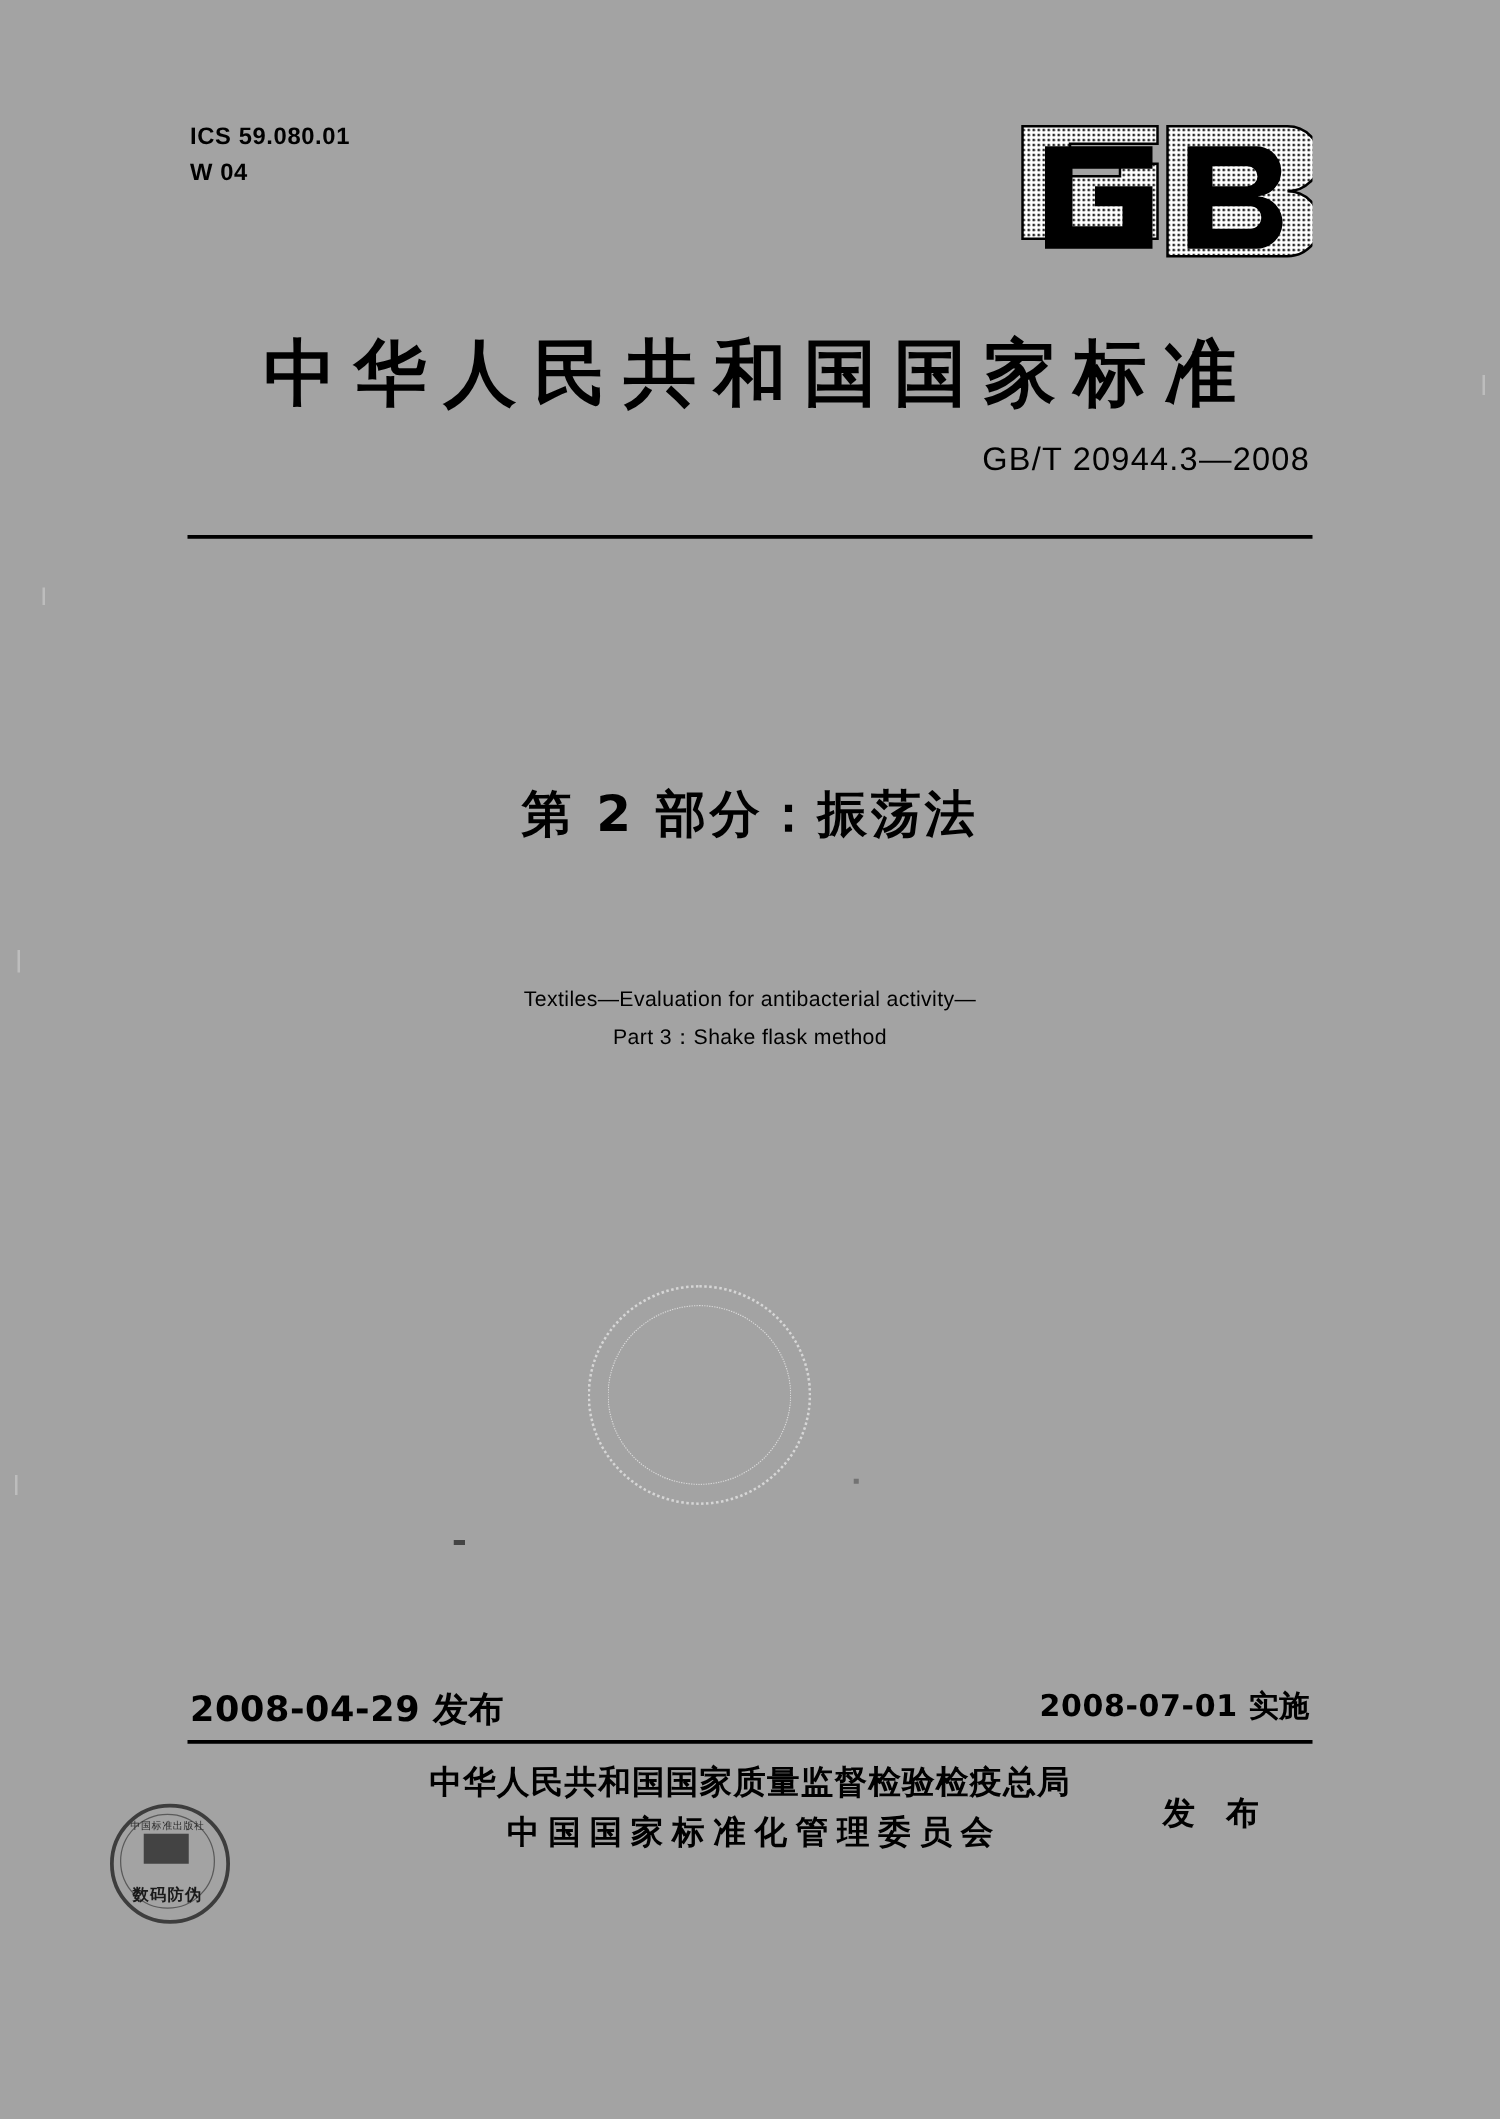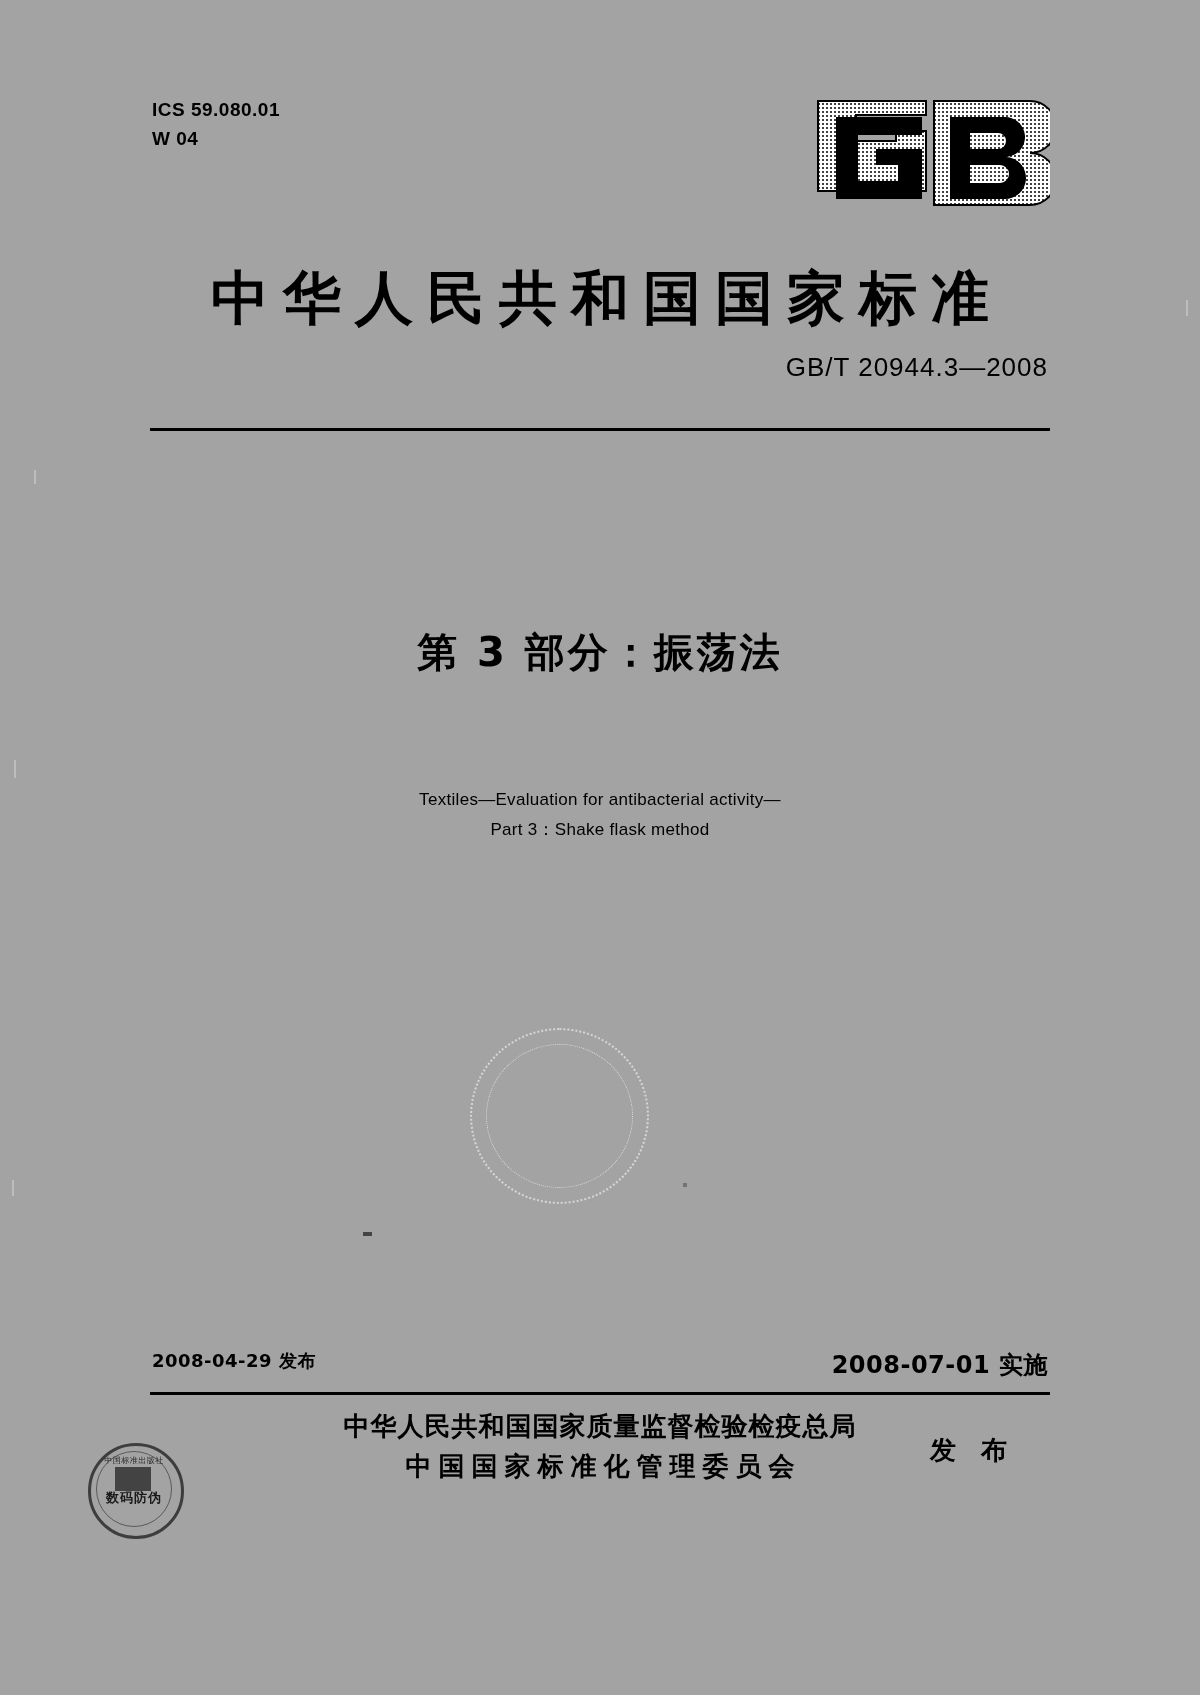--- a/index.html
+++ b/index.html
@@ -137,21 +137,21 @@
     right: 150px;
     top: 1392px;
     border-top: 3px solid #000;
   }
   .date-issue {
     position: absolute;
     left: 152px;
     top: 1349px;
     font-family: "DejaVu Sans", sans-serif;
     font-weight: bold;
-    font-size: 18px;
+    font-size: 28px;
     letter-spacing: 0.5px;
   }
   .date-impl {
     position: absolute;
     right: 152px;
     top: 1349px;
     font-family: "DejaVu Sans", sans-serif;
     font-weight: bold;
     font-size: 24px;
     letter-spacing: 0.5px;
@@ -211,21 +211,21 @@
   .seal .core {
     position: absolute;
     left: 33px; top: 30px;
     width: 36px; height: 24px;
     background: #333;
     opacity: 0.85;
   }
   .seal .label {
     position: absolute;
     left: 10px;
-    top: 52px;
+    top: 70px;
     width: 84px;
     text-align: center;
     font-family: Liberation Serif, serif;
     font-weight: bold;
     font-size: 13px;
     color: #1a1a1a;
     letter-spacing: 1px;
   }
   .seal .arc-text {
     position: absolute;
@@ -280,21 +280,21 @@
     </svg>
   </div>
 
   <div class="national-title">中华人民共和国国家标准</div>
 
   <div class="std-number">GB/T 20944.3—2008</div>
 
   <div class="rule-top"></div>
 
   <div class="doc-title-cn">
-    <div>第 3 部分：振荡法</div>
+    <div>第 2 部分：振荡法</div>
   </div>
 
   <div class="doc-title-en">
     <div>Textiles—Evaluation for antibacterial activity—</div>
     <div>Part 3：Shake flask method</div>
   </div>
 
   <div class="watermark"></div>
   <div class="speck" style="left:363px;top:1232px;width:9px;height:4px;"></div>
   <div class="speck" style="left:683px;top:1183px;width:4px;height:4px;opacity:0.5;"></div>

